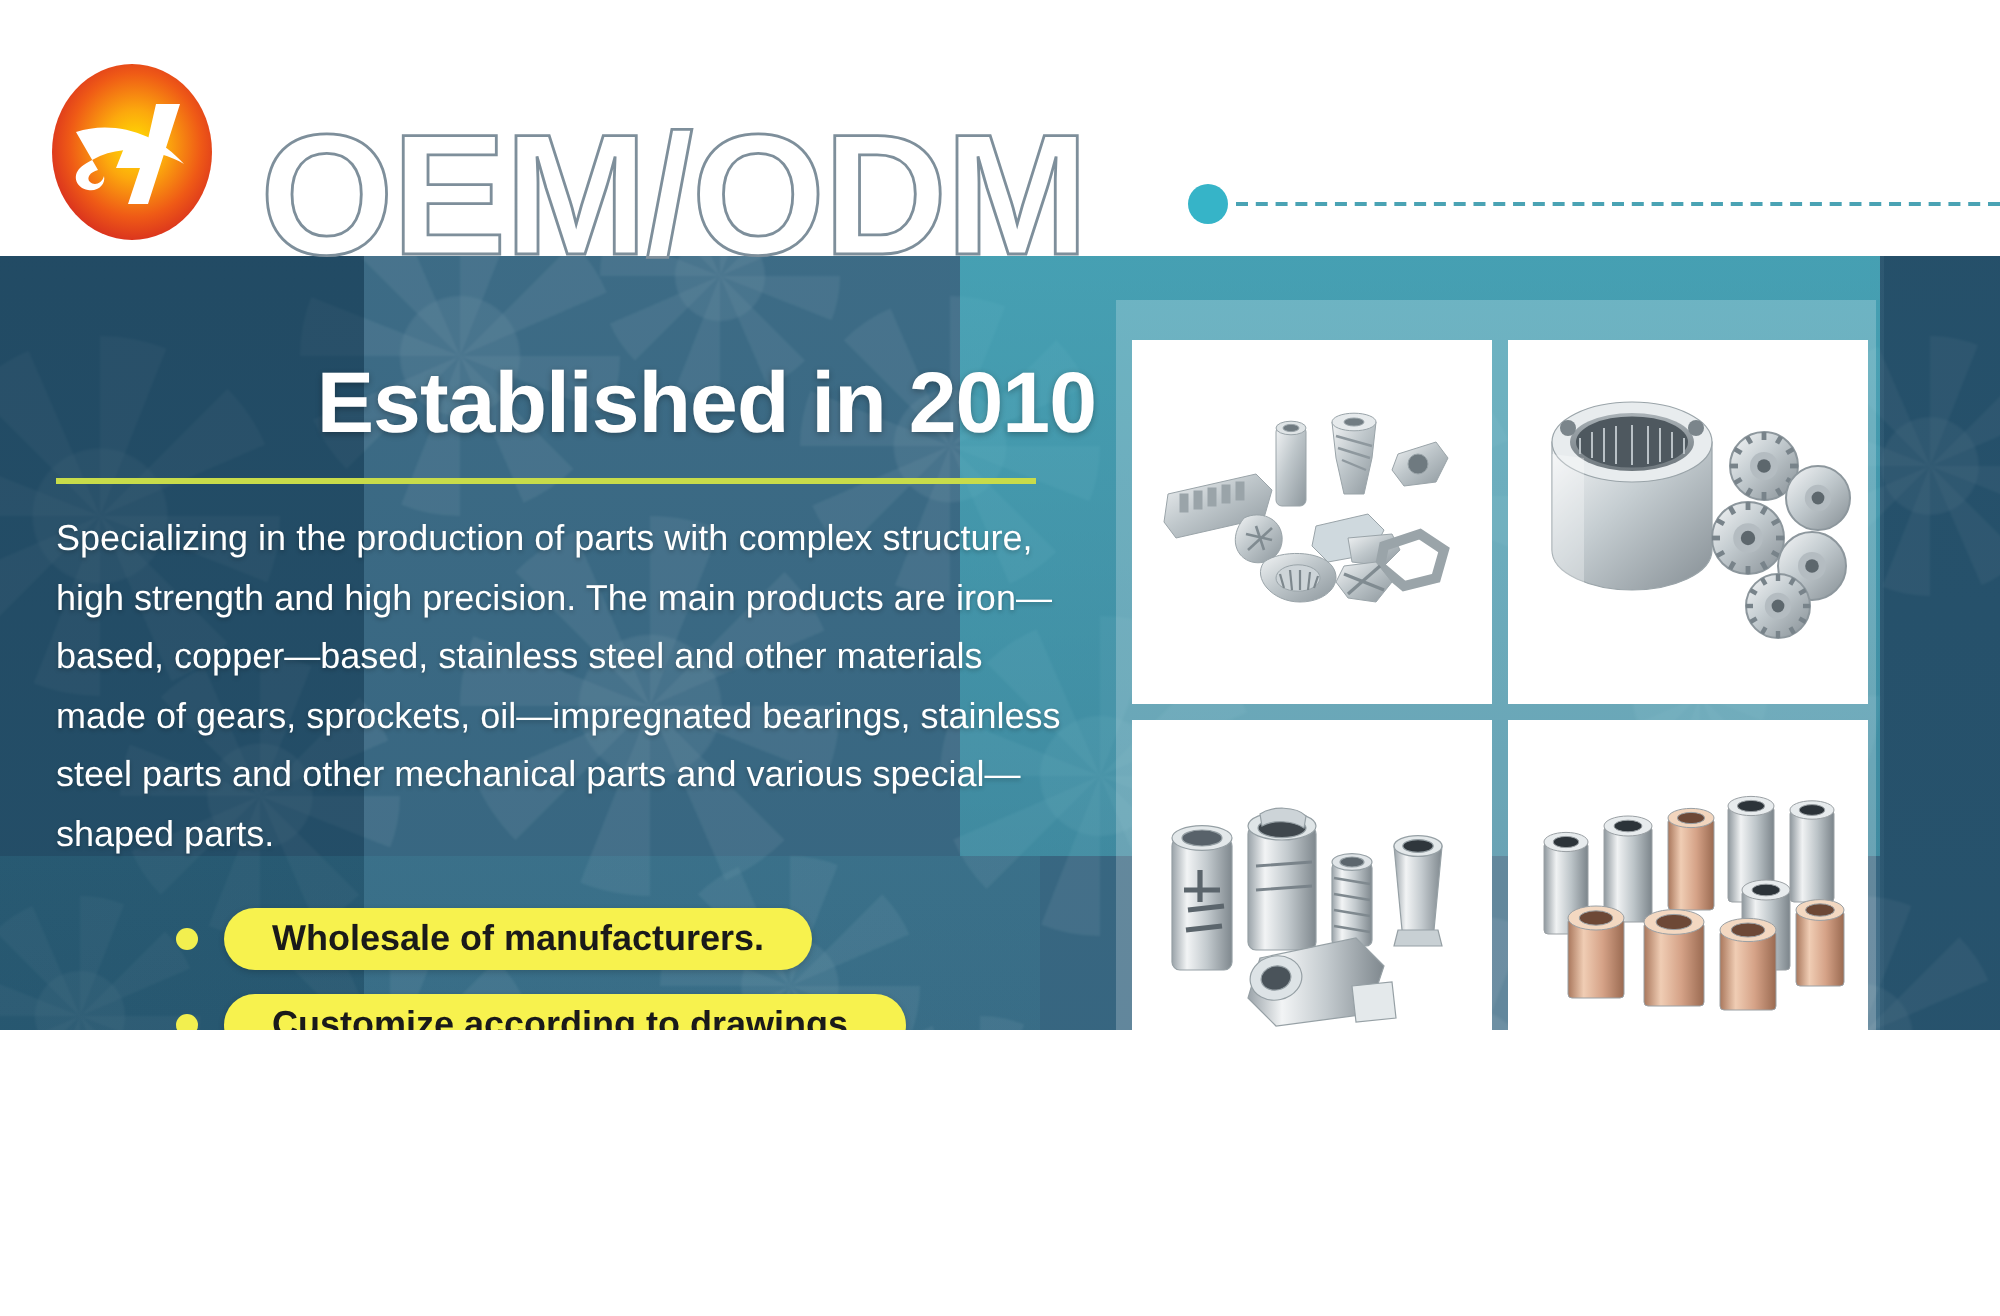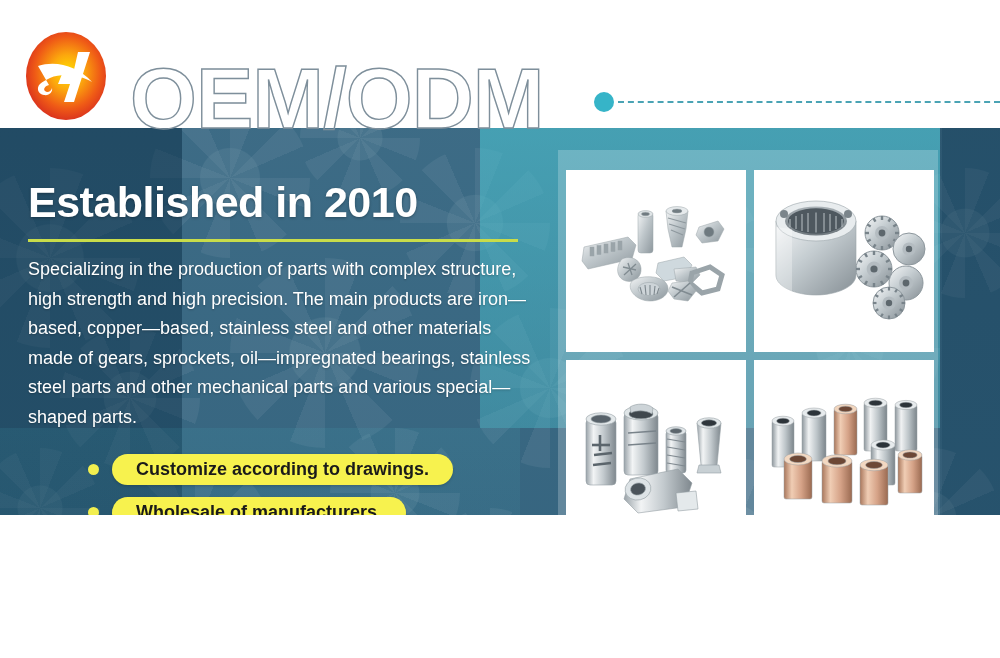--- a/index.html
+++ b/index.html
@@ -84,20 +84,21 @@
   }
 
   
   .content{
     position:absolute;left:28px;top:180px;width:520px;z-index:5;
   }
   .headline{
     font-size:43px;font-weight:bold;color:#ffffff;line-height:1.05;
     margin:0;letter-spacing:-.5px;
     text-shadow:0 1px 3px rgba(0,0,0,.30);
+    text-align:right;
   }
   .rule{
     width:490px;height:3px;background:#c8dc4a;margin:14px 0 13px 0;border:0;
   }
   .body-text{
     font-size:18px;color:#ffffff;line-height:1.64;margin:0;
     text-shadow:0 1px 2px rgba(0,0,0,.25);
     max-width:512px;
   }
 
@@ -206,25 +207,25 @@
   </div>
 
   <div class="content">
     <h1 class="headline">Established in 2010</h1>
     <div class="rule"></div>
     <p class="body-text">Specializing in the production of parts with complex structure, high strength and high precision. The main products are iron—based, copper—based, stainless steel and other materials made of gears, sprockets, oil—impregnated bearings, stainless steel parts and other mechanical parts and various special—shaped parts.</p>
 
     <ul class="bullets">
       <li class="bullet-row">
         <span class="bullet-dot"></span>
-        <span class="pill">Customize according to drawings.</span>
+        <span class="pill">Wholesale of manufacturers.</span>
       </li>
       <li class="bullet-row">
         <span class="bullet-dot"></span>
-        <span class="pill">Wholesale of manufacturers.</span>
+        <span class="pill">Customize according to drawings.</span>
       </li>
     </ul>
   </div>
 
   <div class="icon-row">
 
     <div class="icon-box">
       <svg width="30" height="30" viewBox="0 0 32 32" fill="#ffffff" aria-hidden="true">
         <path d="M4 14 L16 6 L28 14 L28 27 L4 27 Z"></path>
         <rect x="13" y="17" width="6" height="10" fill="#5f8196"></rect>

